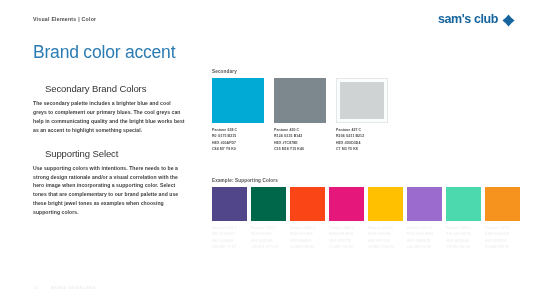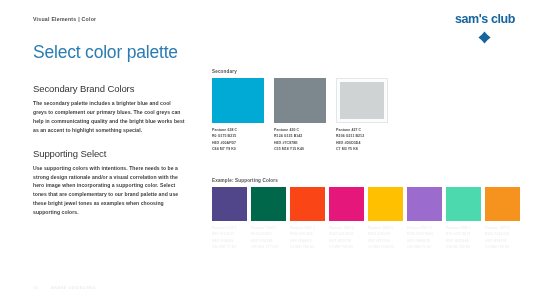--- a/index.html
+++ b/index.html
@@ -32,21 +32,20 @@
     color: #4d4d4d;
     white-space: nowrap;
   }
   .logo {
     position: absolute;
     right: 18px;
     top: 13px;
     display: flex;
     align-items: center;
     gap: 4px;
-    flex-direction: column;
   }
   .logo-word {
     font-size: 12.5px;
     font-weight: bold;
     letter-spacing: -0.4px;
     color: #16659e;
     line-height: 1;
   }
   .logo-spark {
     width: 13px;
@@ -70,21 +69,21 @@
   .copy-col {
     position: absolute;
     left: 33px;
     top: 83px;
     width: 152px;
   }
   .section-head {
     font-size: 9.5px;
     font-weight: normal;
     color: #333333;
-    margin: 0 0 5px 0;
+    margin: 0 0 5px 12px;
     letter-spacing: -0.1px;
   }
   .section-body {
     font-size: 5.1px;
     line-height: 1.75;
     color: #3d3d3d;
     margin: 0;
     font-weight: bold;
     letter-spacing: 0.05px;
   }
@@ -188,21 +187,21 @@
 
   <div class="logo">
     <span class="logo-word" style="color: rgb(22, 101, 158);">sam's club</span>
     <span class="logo-spark">
       <svg viewBox="0 0 32 32" width="13" height="13" aria-hidden="true">
         <path d="M16 1 L23 9 L16 16 L9 9 Z M31 16 L23 23 L16 16 L23 9 Z M16 31 L9 23 L16 16 L23 23 Z M1 16 L9 9 L16 16 L9 23 Z" fill="#16659E"></path>
       </svg>
     </span>
   </div>
 
-  <div class="page-title" style="color: rgb(43, 124, 179);">Select color palette</div>
+  <div class="page-title" style="color: rgb(43, 124, 179);">Brand color accent</div>
 
   <div class="copy-col">
     <div class="copy-block">
       <h2 class="section-head">Secondary Brand Colors</h2>
       <p class="section-body">The secondary palette includes a brighter blue and cool greys to complement our primary blues. The cool greys can help in communicating quality and the bright blue works best as an accent to highlight something special.</p>
     </div>
     <div class="copy-block">
       <h2 class="section-head">Supporting Select</h2>
       <p class="section-body">Use supporting colors with intentions. There needs to be a strong design rationale and/or a visual correlation with the hero image when incorporating a supporting color. Select tones that are complementary to our brand palette and use these bright jewel tones as examples when choosing supporting colors.</p>
     </div>

